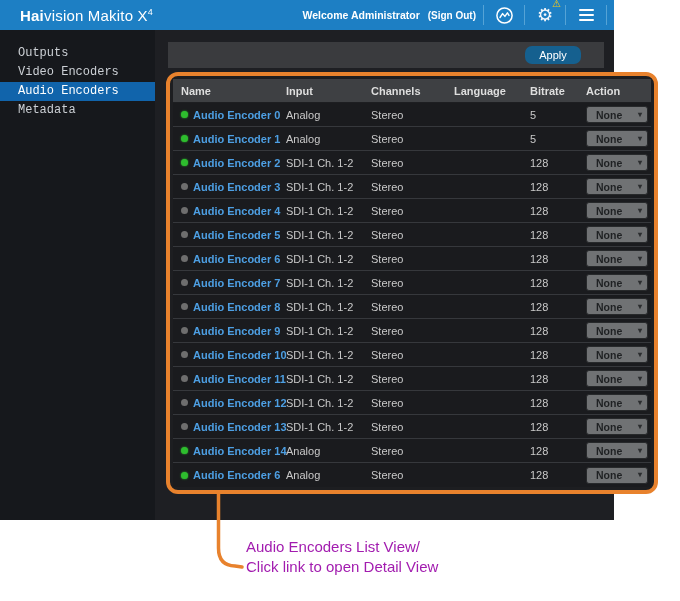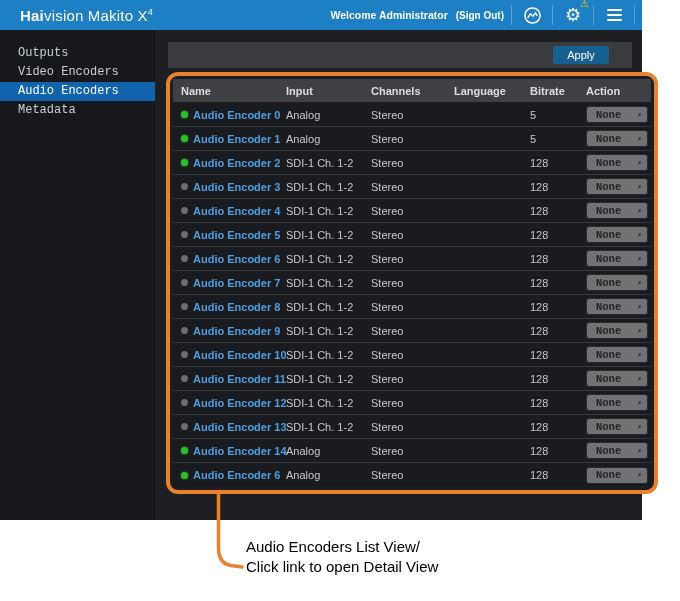--- a/index.html
+++ b/index.html
@@ -2,21 +2,21 @@
 <html><head>
 <meta charset="utf-8">
 <style>
   html,body{margin:0;padding:0;}
   body{
     width:680px;height:601px;position:relative;background:#ffffff;
     font-family:"Liberation Sans",sans-serif;overflow:hidden;
     -webkit-font-smoothing:antialiased;
   }
   
-  .app{position:absolute;left:0;top:0;width:614px;height:520px;background:#0f766e;padding-left:28px;}
+  .app{position:absolute;left:0;top:0;width:614px;height:520px;background:#0f766e;}
   
   .topbar{position:absolute;left:0;top:0;right:0;height:30px;background:#1d7fc4;
     display:flex;align-items:center;justify-content:space-between;padding-left:20px;box-sizing:border-box;}
   .brand{color:#fff;font-size:15px;white-space:nowrap;letter-spacing:.2px;}
   .brand b{font-weight:bold;}
   .brand sup{font-size:9px;vertical-align:super;}
   .topbar-right{display:flex;align-items:center;height:100%;}
   .welcome{color:#fff;font-size:10.5px;font-weight:bold;white-space:pre;text-align:right;}
   .signout{color:#fff;font-size:10px;font-weight:bold;margin-left:5px;text-decoration:none;cursor:pointer;}
   .tb-div{width:1px;height:20px;background:#55a3d6;margin:0 7px;}
@@ -27,42 +27,42 @@
   .menu-bars i{display:block;width:15px;height:2.5px;background:#fff;border-radius:1px;}
   
   .content{position:absolute;top:30px;left:0;right:0;bottom:0;display:flex;}
   .sidebar{width:155px;background:#16181c;padding-top:14px;box-sizing:border-box;flex:none;}
   .nav-item{height:19px;line-height:19px;padding-left:18px;font-size:12px;color:#ccd0d5;cursor:pointer;white-space:nowrap;font-family:Liberation Mono, monospace;}
   .nav-item.active{background:#1164ab;color:#ffffff;}
   .main{flex:1;position:relative;background:#1e1f23;}
   
   .toolbar{position:absolute;left:13px;top:12px;right:10px;height:26px;background:#3a3b3e;}
   .apply-btn{position:absolute;right:23px;top:4px;width:56px;height:18px;background:#15608f;color:#fff;
-    font-size:11px;font-family:inherit;border:none;border-radius:2px;cursor:pointer;padding:0;}
+    font-size:11px;font-family:inherit;border:none;border-radius:7px;cursor:pointer;padding:0;}
   
   .table-outline{position:absolute;left:11px;top:42px;width:478px;border:4px solid #e8822d;border-radius:12px;
     padding:3px;background:#1d1e21;}
   .thead{display:grid;grid-template-columns:105px 85px 83px 76px 56px 1fr;align-items:center;
     padding-left:8px;height:23px;background:#3e4043;margin-bottom:1px;
     font-size:11px;font-weight:bold;color:#dedede;}
   .trow{display:grid;grid-template-columns:12px 93px 85px 83px 76px 56px 1fr;align-items:center;
     padding-left:8px;height:23px;background:#1a1b1e;border-bottom:1px solid #36383c;box-sizing:content-box;}
   .trow:last-child{border-bottom:none;height:24px;}
   .dot{width:7px;height:7px;border-radius:50%;display:inline-block;}
   .dot.green{background:#2ebd2e;box-shadow:0 0 2px #2ebd2e;}
   .dot.gray{background:#6e6e6e;}
   .enc-link{color:#4d9fe3;font-size:11px;font-weight:bold;text-decoration:none;cursor:pointer;white-space:nowrap;}
   .cell{color:#c9c9c9;font-size:11px;white-space:nowrap;}
   .none-btn{width:62px;height:17px;background:#707274;border:1px solid #27292b;border-radius:3px;
     display:flex;align-items:center;justify-content:space-between;padding:0 5px 0 9px;box-sizing:border-box;
-    font-family:Liberation Mono, monospace;font-size:10.5px;font-weight:bold;color:#1f2123;cursor:pointer;text-align:right;}
+    font-family:Liberation Sans, sans-serif;font-size:10.5px;font-weight:bold;color:#1f2123;cursor:pointer;text-align:right;}
   .caret{font-size:8px;color:#2b2d2f;line-height:8px;}
   
   .callout-svg{position:absolute;left:200px;top:490px;width:60px;height:90px;}
-  .callout-text{position:absolute;left:246px;top:537px;color:#000000;font-size:15px;line-height:19.5px;white-space:nowrap;}
+  .callout-text{position:absolute;left:246px;top:537px;color:#a21caf;font-size:15px;line-height:19.5px;white-space:nowrap;}
 </style>
 </head>
 <body>
 
 <div class="app">
 
   <header class="topbar">
     <div class="brand"><b>Hai</b><span>vision Makito X</span><sup>4</sup></div>
     <div class="topbar-right">
       <span class="welcome">Welcome Administrator </span>

